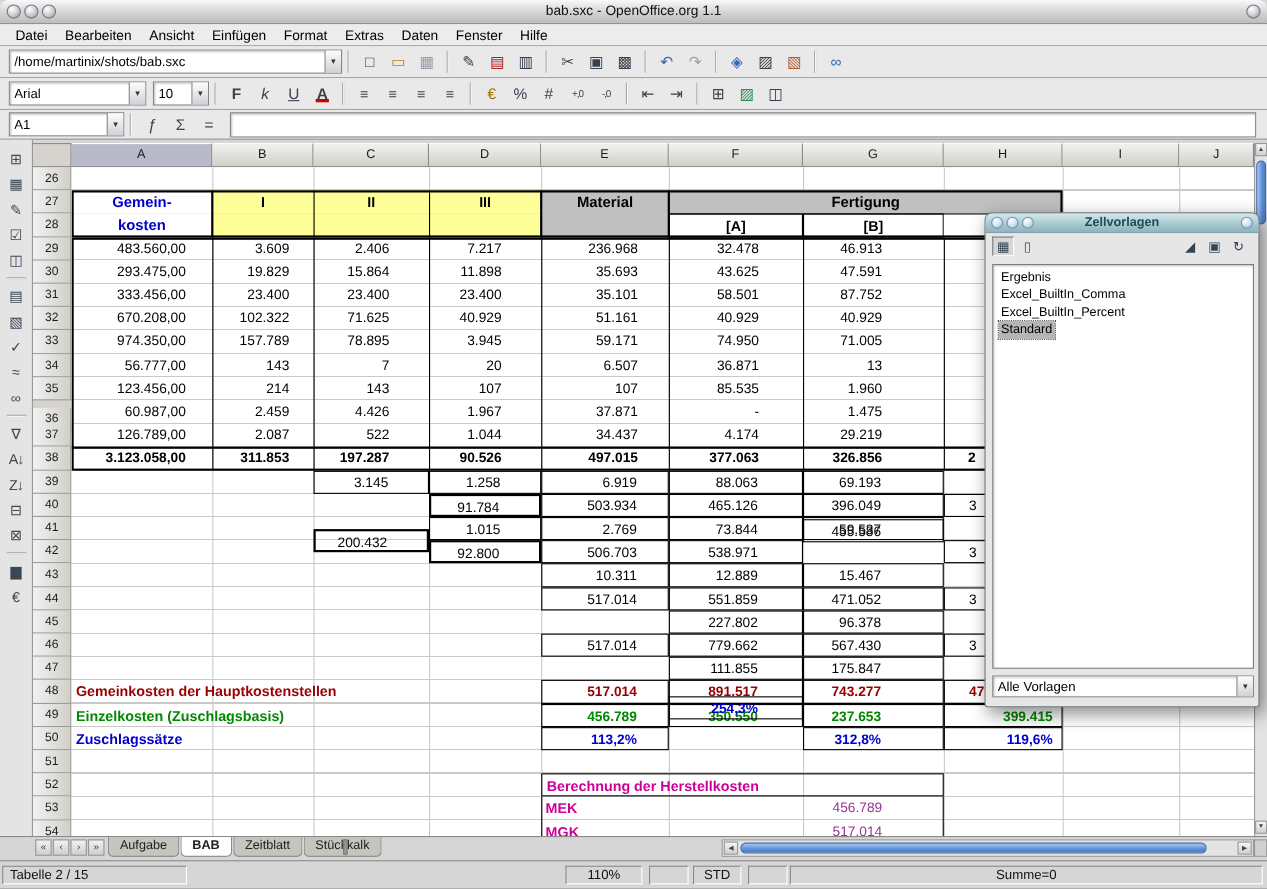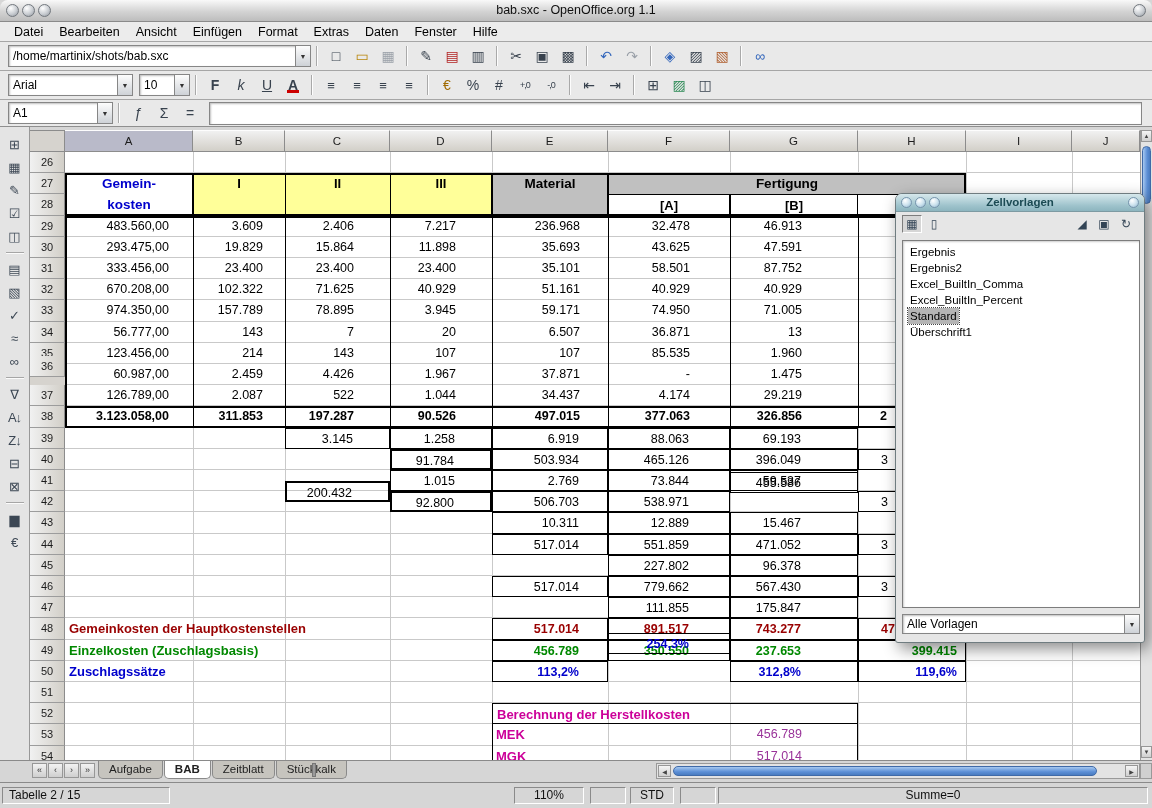--- a/index.html
+++ b/index.html
@@ -288,21 +288,21 @@
       <div class="rhdr" data-name="row-header-26" style="top: 0px;">26</div>
       <div class="rhdr" data-name="row-header-27" style="top: 21.2px;">27</div>
       <div class="rhdr" data-name="row-header-28" style="top: 42.4px;">28</div>
       <div class="rhdr" data-name="row-header-29" style="top: 63.6px;">29</div>
       <div class="rhdr" data-name="row-header-30" style="top: 84.8px;">30</div>
       <div class="rhdr" data-name="row-header-31" style="top: 106px;">31</div>
       <div class="rhdr" data-name="row-header-32" style="top: 127.2px;">32</div>
       <div class="rhdr" data-name="row-header-33" style="top: 148.4px;">33</div>
       <div class="rhdr" data-name="row-header-34" style="top: 169.6px;">34</div>
       <div class="rhdr" data-name="row-header-35" style="top: 190.8px;">35</div>
-      <div class="rhdr" data-name="row-header-36" style="top: 204px;">36</div>
+      <div class="rhdr" data-name="row-header-36" style="top: 219px;">36</div>
       <div class="rhdr" data-name="row-header-37" style="top: 233.2px;">37</div>
       <div class="rhdr" data-name="row-header-38" style="top: 254.4px;">38</div>
       <div class="rhdr" data-name="row-header-39" style="top: 275.6px;">39</div>
       <div class="rhdr" data-name="row-header-40" style="top: 296.8px;">40</div>
       <div class="rhdr" data-name="row-header-41" style="top: 318px;">41</div>
       <div class="rhdr" data-name="row-header-42" style="top: 339.2px;">42</div>
       <div class="rhdr" data-name="row-header-43" style="top: 360.4px;">43</div>
       <div class="rhdr" data-name="row-header-44" style="top: 381.6px;">44</div>
       <div class="rhdr" data-name="row-header-45" style="top: 402.8px;">45</div>
       <div class="rhdr" data-name="row-header-46" style="top: 424px;">46</div>
@@ -507,25 +507,23 @@
       <span class="st-spacer"></span>
       <span class="tgroup">
           <button class="st-tbtn" data-name="fill-format-icon">◢</button>
           <button class="st-tbtn" data-name="new-style-icon">▣</button>
           <button class="st-tbtn" data-name="update-style-icon">↻</button>
         </span>
     </div>
     <div class="st-list" data-name="style-list">
 
     <div class="st-item" data-name="style-list-item"><span>Ergebnis</span></div>
-        <div class="st-item" data-name="style-list-item"><span>Ergebnis2</span></div>
         <div class="st-item" data-name="style-list-item"><span>Excel_BuiltIn_Comma</span></div>
         <div class="st-item" data-name="style-list-item"><span>Excel_BuiltIn_Percent</span></div>
         <div class="st-item selected" data-name="style-list-item"><span>Standard</span></div>
-        <div class="st-item" data-name="style-list-item"><span>Überschrift1</span></div>
       </div>
     <div class="st-combo" data-name="style-filter-combo">
       <span class="combo" style="height:20px;width:238px">
         <input data-name="style-filter-input" value="Alle Vorlagen" style="">
         <span class="dd" data-name="style-filter-dropdown-button">▼</span>
       </span>
     </div>
   </div>
 
   <div class="tabbar" data-name="sheet-tab-bar">

